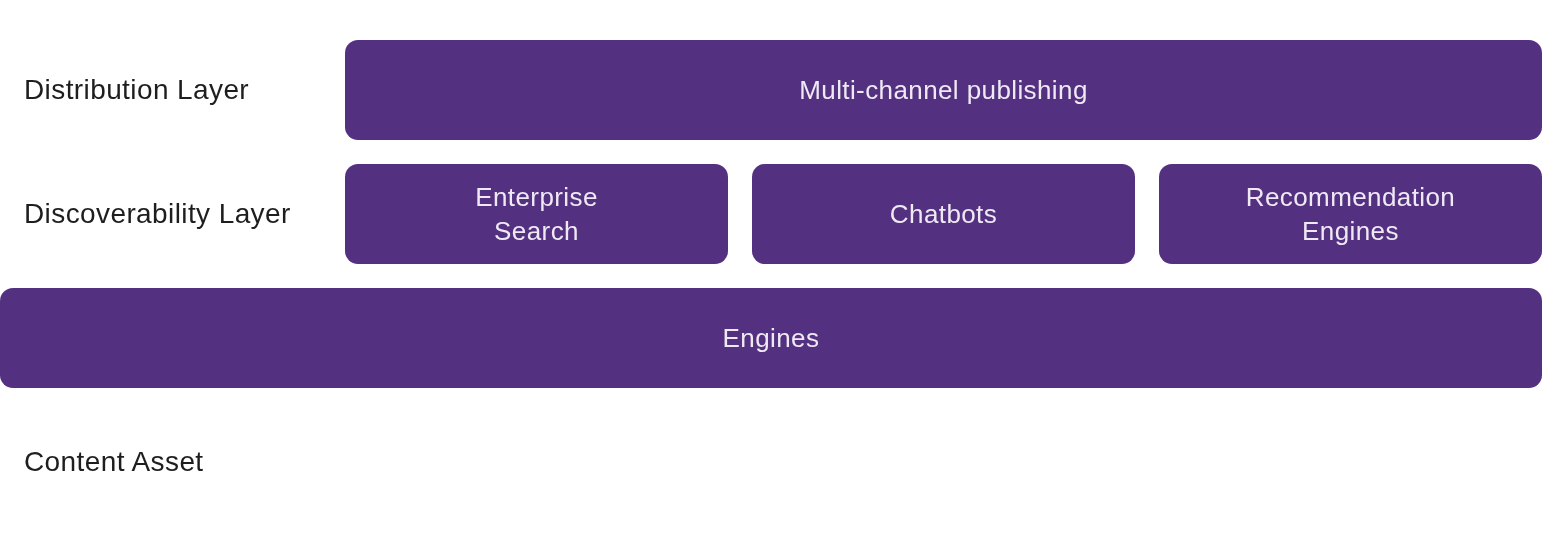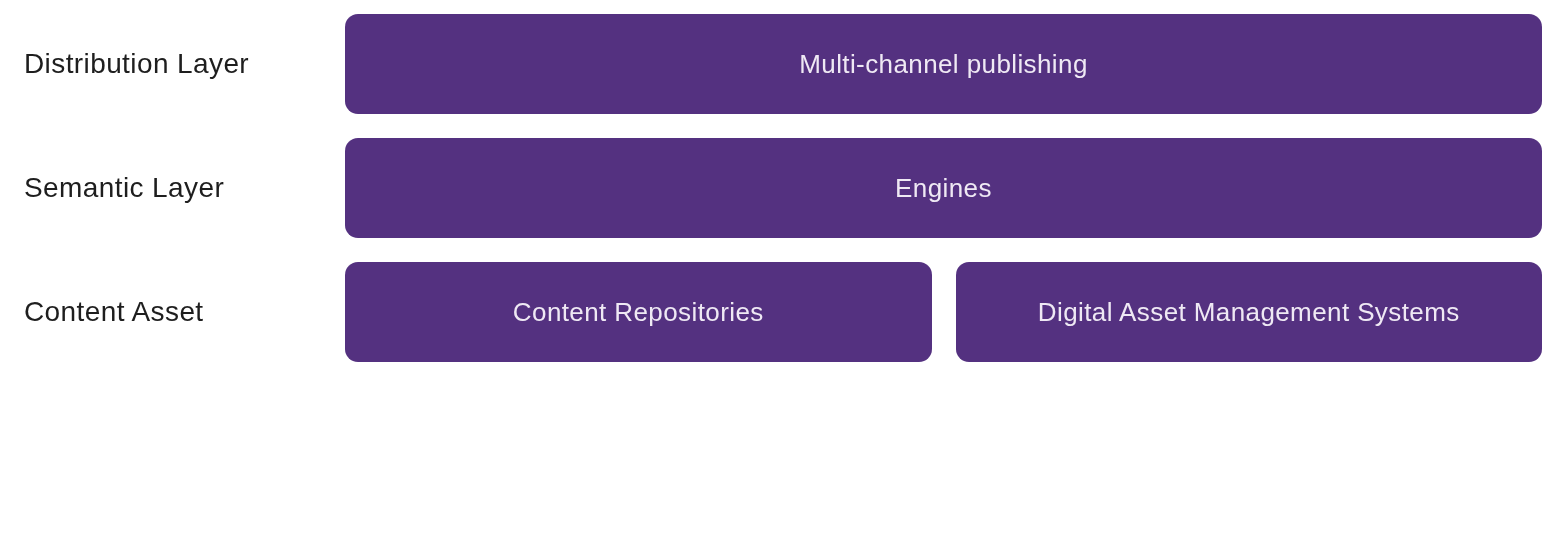--- a/index.html
+++ b/index.html
@@ -5,21 +5,21 @@
   html, body {
     margin: 0;
     padding: 0;
     background: #ffffff;
   }
   .diagram {
     position: relative;
     width: 1542px;
     height: 536px;
     box-sizing: border-box;
-    padding-top: 14px;
+    padding-top: 40px;
     background: var(--background, #ffffff);
     font-family: "Liberation Sans", sans-serif;
     overflow: hidden;
   }
   .row {
     display: flex;
     align-items: stretch;
     height: 100px;
     margin-bottom: 24px;
   }
@@ -65,35 +65,42 @@
 
   <div class="row">
     <div class="row-label">Distribution Layer</div>
     <div class="boxes">
       <div class="box">
         <span class="box-text">Multi-channel publishing</span>
       </div>
     </div>
   </div>
 
+  <div class="row">
+    <div class="row-label">Discoverability Layer</div>
+    <div class="boxes">
+      <div class="box">
+        <span class="box-text">Enterprise
+Search</span>
+      </div>
+      <div class="box">
+        <span class="box-text">Chatbots</span>
+      </div>
+      <div class="box">
+        <span class="box-text">Recommendation
+Engines</span>
+      </div>
+    </div>
+  </div>
 
   <div class="row">
-    <div class="row-label">Semantic Layer</div>
     <div class="boxes">
       <div class="box">
         <span class="box-text">Engines</span>
       </div>
     </div>
   </div>
 
   <div class="row">
     <div class="row-label">Content Asset</div>
-    <div class="boxes">
-      <div class="box">
-        <span class="box-text">Content Repositories</span>
-      </div>
-      <div class="box">
-        <span class="box-text">Digital Asset Management Systems</span>
-      </div>
-    </div>
   </div>
 
 </div>
 
 </body></html>

